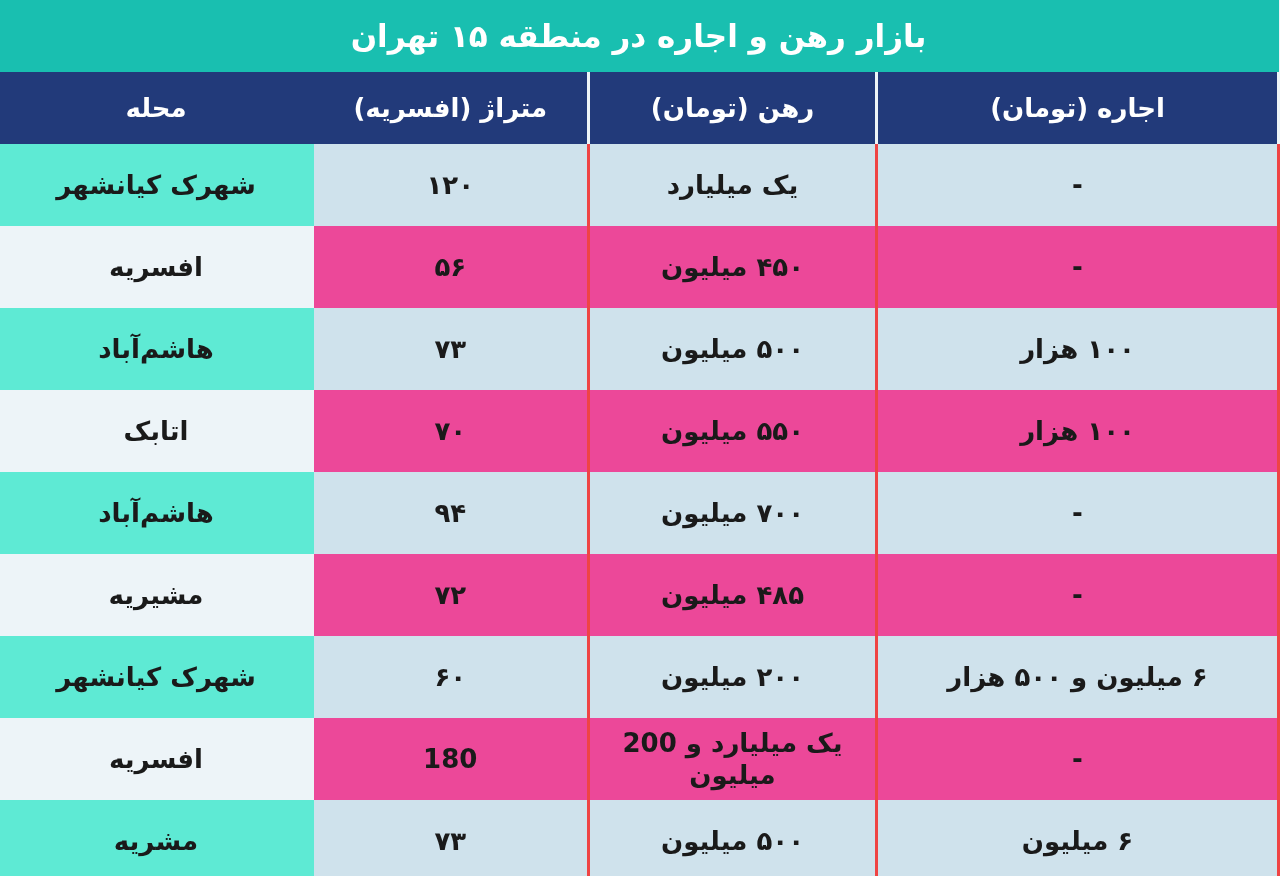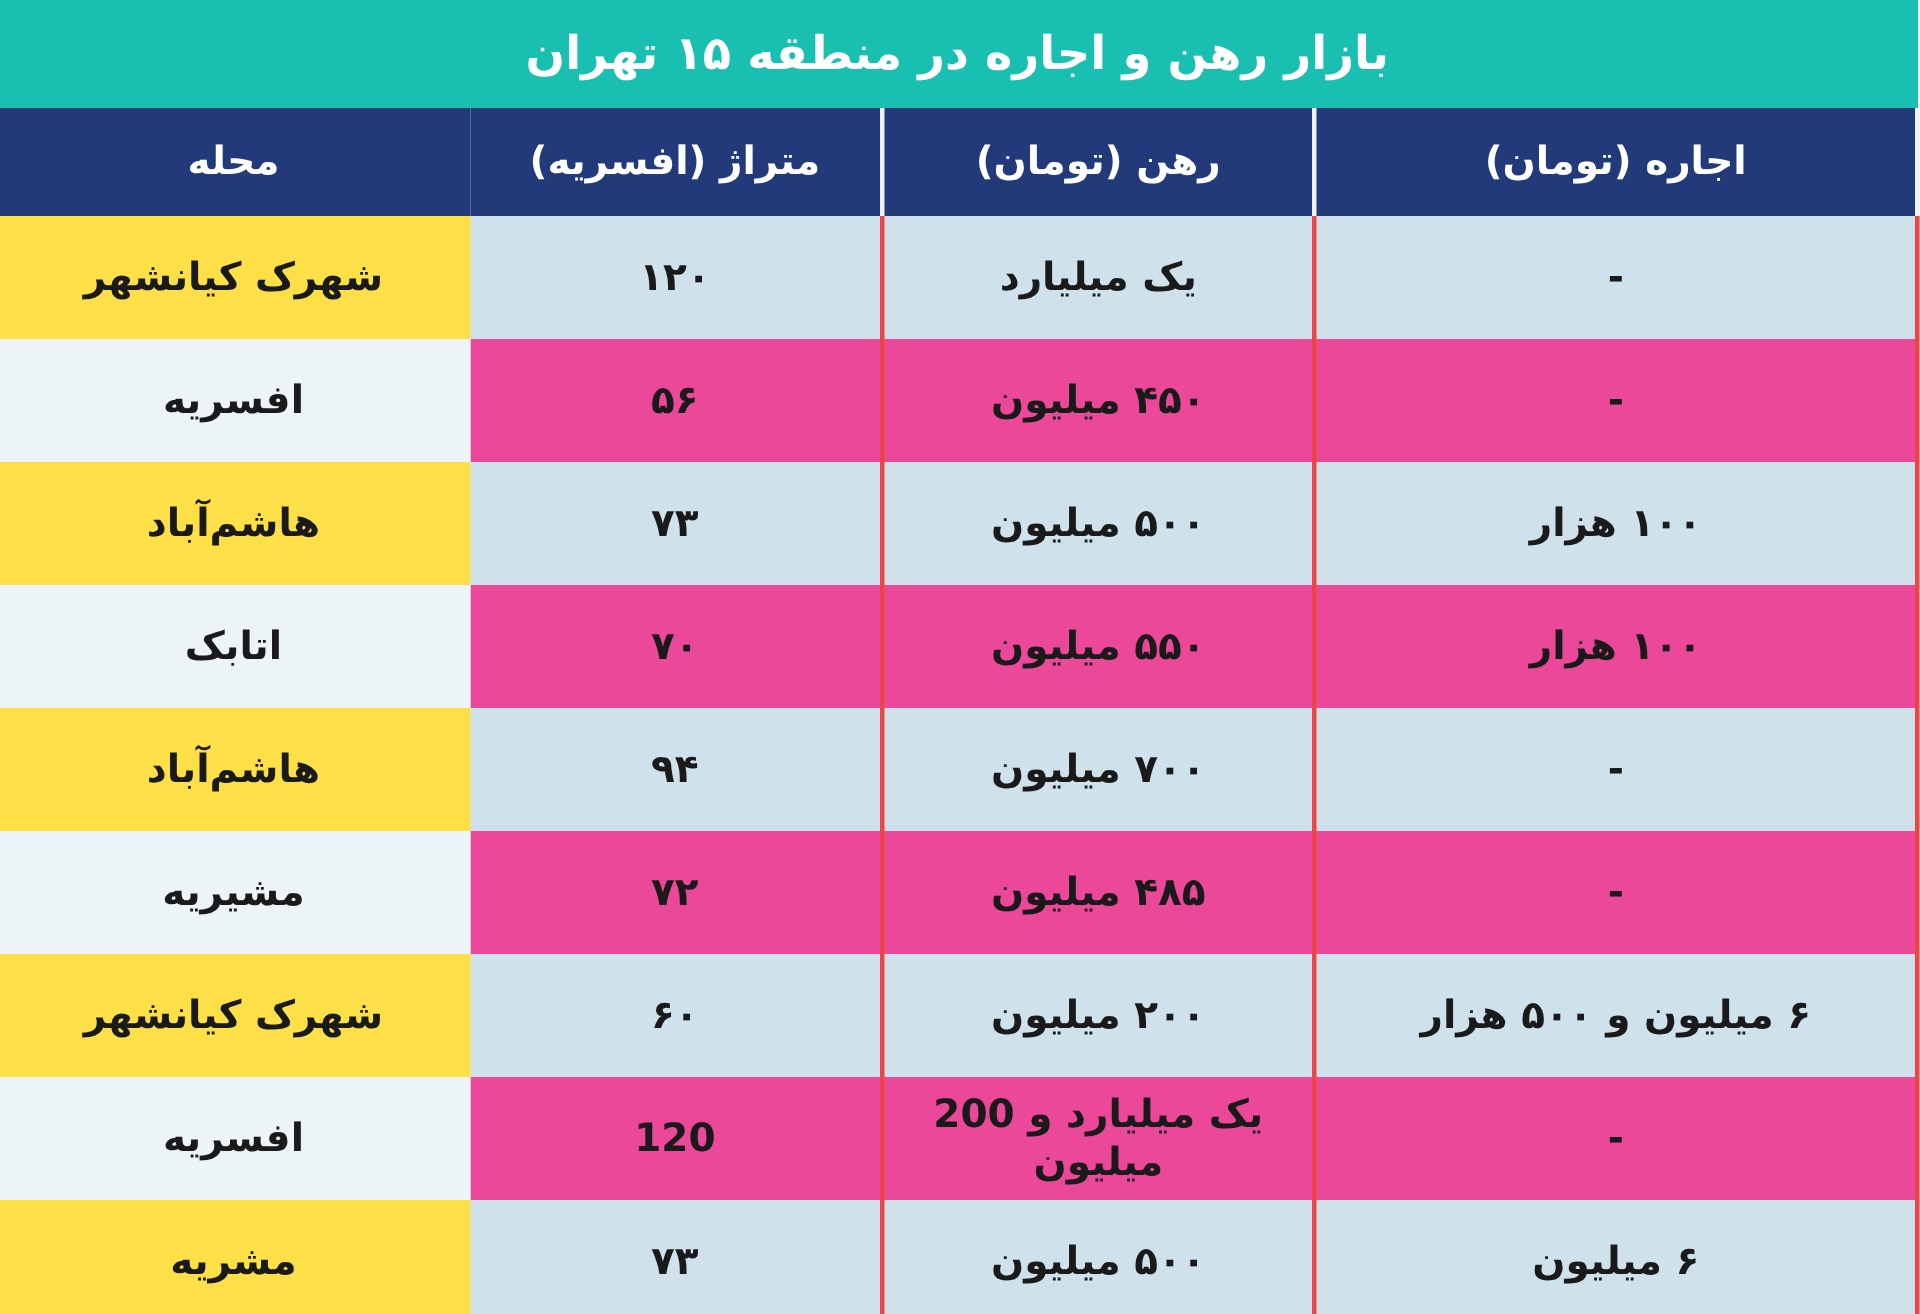--- a/index.html
+++ b/index.html
@@ -70,21 +70,21 @@
     text-align: center;
     height: 70px;
     padding: 6px 10px;
     border-right: 3px solid #ef4444;
     line-height: 1.25;
   }
   tbody td:last-child { border-right: none; }
 
   tbody tr.odd td  { background: #cfe2ec; }
   tbody tr.even td { background: #ec4899; }
-  tbody tr.odd td.col-name  { background: #fde047; }
+  tbody tr.odd td.col-name  { background: #5eead4; }
   tbody tr.even td.col-name { background: #edf4f8; }
 
   
   col.c-rent { width: 402px; }
   col.c-dep  { width: 288px; }
   col.c-area { width: 275px; }
   col.c-name { width: 315px; }
 </style>
 </head>
 <body>
@@ -153,21 +153,21 @@
       </tr>
       <tr class="odd">
         <td class="col-rent">۶ میلیون و ۵۰۰ هزار</td>
         <td class="col-dep">۲۰۰ میلیون</td>
         <td class="col-area">۶۰</td>
         <td class="col-name">شهرک کیانشهر</td>
       </tr>
       <tr class="even">
         <td class="col-rent">-</td>
         <td class="col-dep">یک میلیارد و 200 میلیون</td>
-        <td class="col-area">120</td>
+        <td class="col-area">180</td>
         <td class="col-name">افسریه</td>
       </tr>
       <tr class="odd">
         <td class="col-rent">۶ میلیون</td>
         <td class="col-dep">۵۰۰ میلیون</td>
         <td class="col-area">۷۳</td>
         <td class="col-name">مشریه</td>
       </tr>
 
     </tbody>

